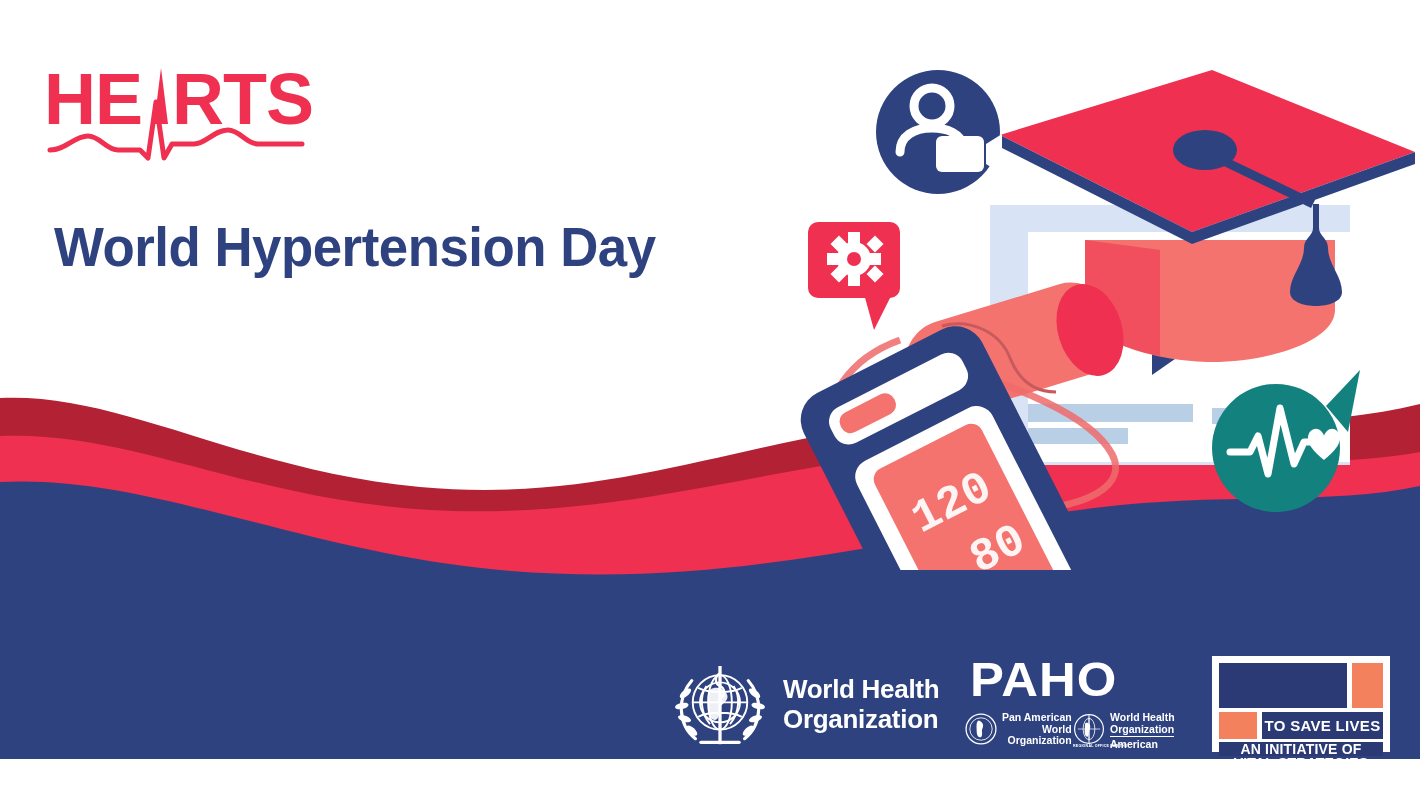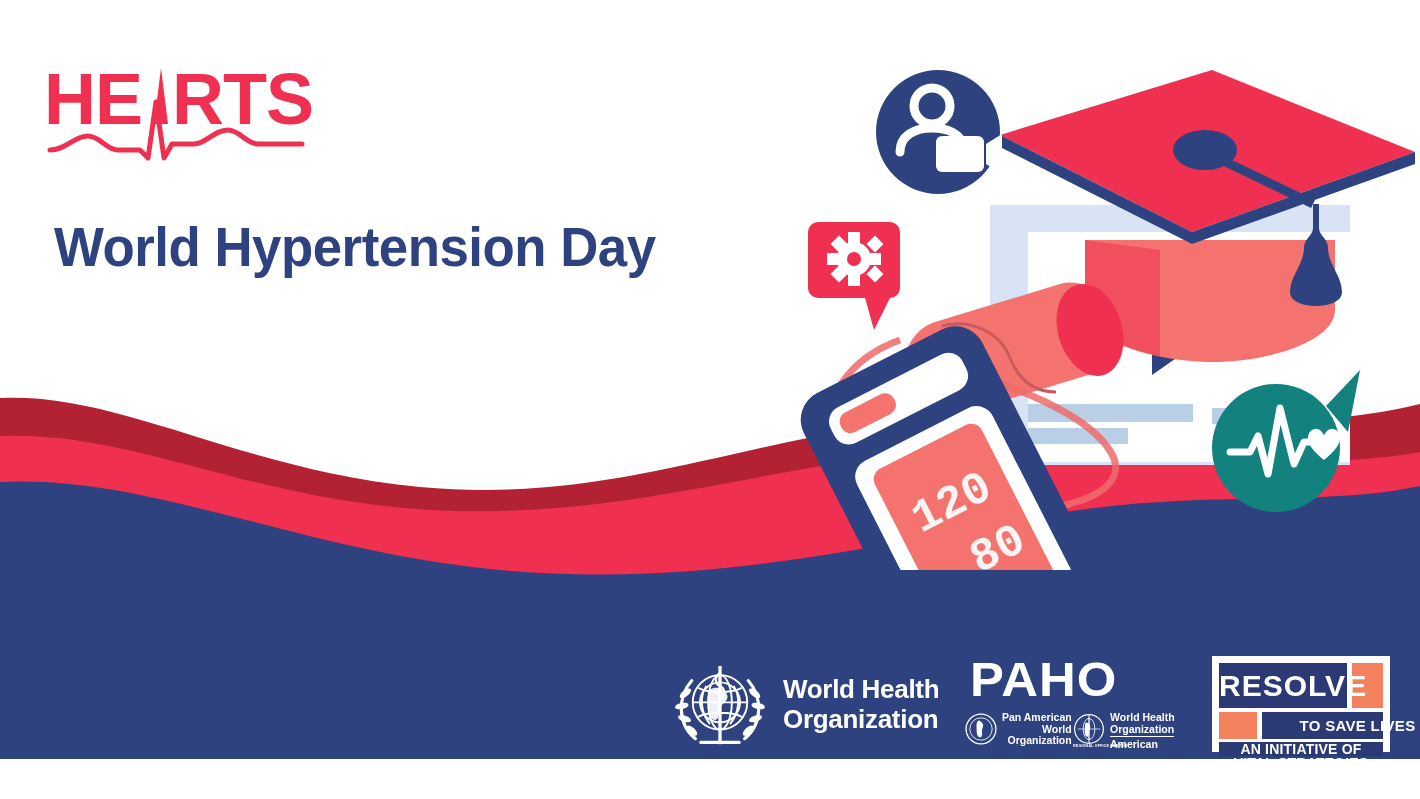--- a/index.html
+++ b/index.html
@@ -58,21 +58,21 @@
   .rs-resolve{
     position:absolute;left:0;top:0;width:128px;height:45px;color:#fff;font-weight:700;
     font-size:30px;line-height:45px;text-align:center;letter-spacing:1px;
     transform:scaleX(1.0);
   }
   .rs-row2{position:absolute;left:0;top:49px;width:100%;height:27px;}
   .rs-orange2{position:absolute;left:0;top:0;width:38px;height:27px;background:#f3815e;}
   .rs-navy2{position:absolute;left:43px;top:0;width:121px;height:27px;background:#2b3a74;}
   .rs-tsl{
     position:absolute;left:43px;top:0;width:121px;height:27px;color:#fff;font-weight:700;
-    font-size:15px;line-height:27px;text-align:center;letter-spacing:0.3px;padding-left:35px;
+    font-size:15px;line-height:27px;text-align:center;letter-spacing:0.3px;
   }
   .rs-row3{position:absolute;left:0;top:79px;width:164px;height:14px;background:#2b3a74;}
   .rs-init{
     position:absolute;left:0;top:0;width:164px;height:14px;color:#fff;font-weight:700;
     font-size:14px;line-height:14px;text-align:center;letter-spacing:0.2px;
   }
 </style>
 </head>
 <body>
 
@@ -248,21 +248,20 @@
         <div style="margin-top:2px;">American</div>
       </div>
       <div class="paho-tiny" style="left:108px;top:88px;">REGIONAL OFFICE FOR THE</div>
     </div>
 
     <div class="resolve-logo">
       <div class="rs-inner">
         <div class="rs-row1">
           <div class="rs-navy1"></div>
           <div class="rs-orange1"></div>
-          <div class="rs-resolve">RESOLVE</div>
         </div>
         <div class="rs-row2">
           <div class="rs-orange2"></div>
           <div class="rs-navy2"></div>
           <div class="rs-tsl">TO SAVE LIVES</div>
         </div>
         <div class="rs-row3">
           <div class="rs-init">AN INITIATIVE OF VITAL STRATEGIES</div>
         </div>
       </div>

